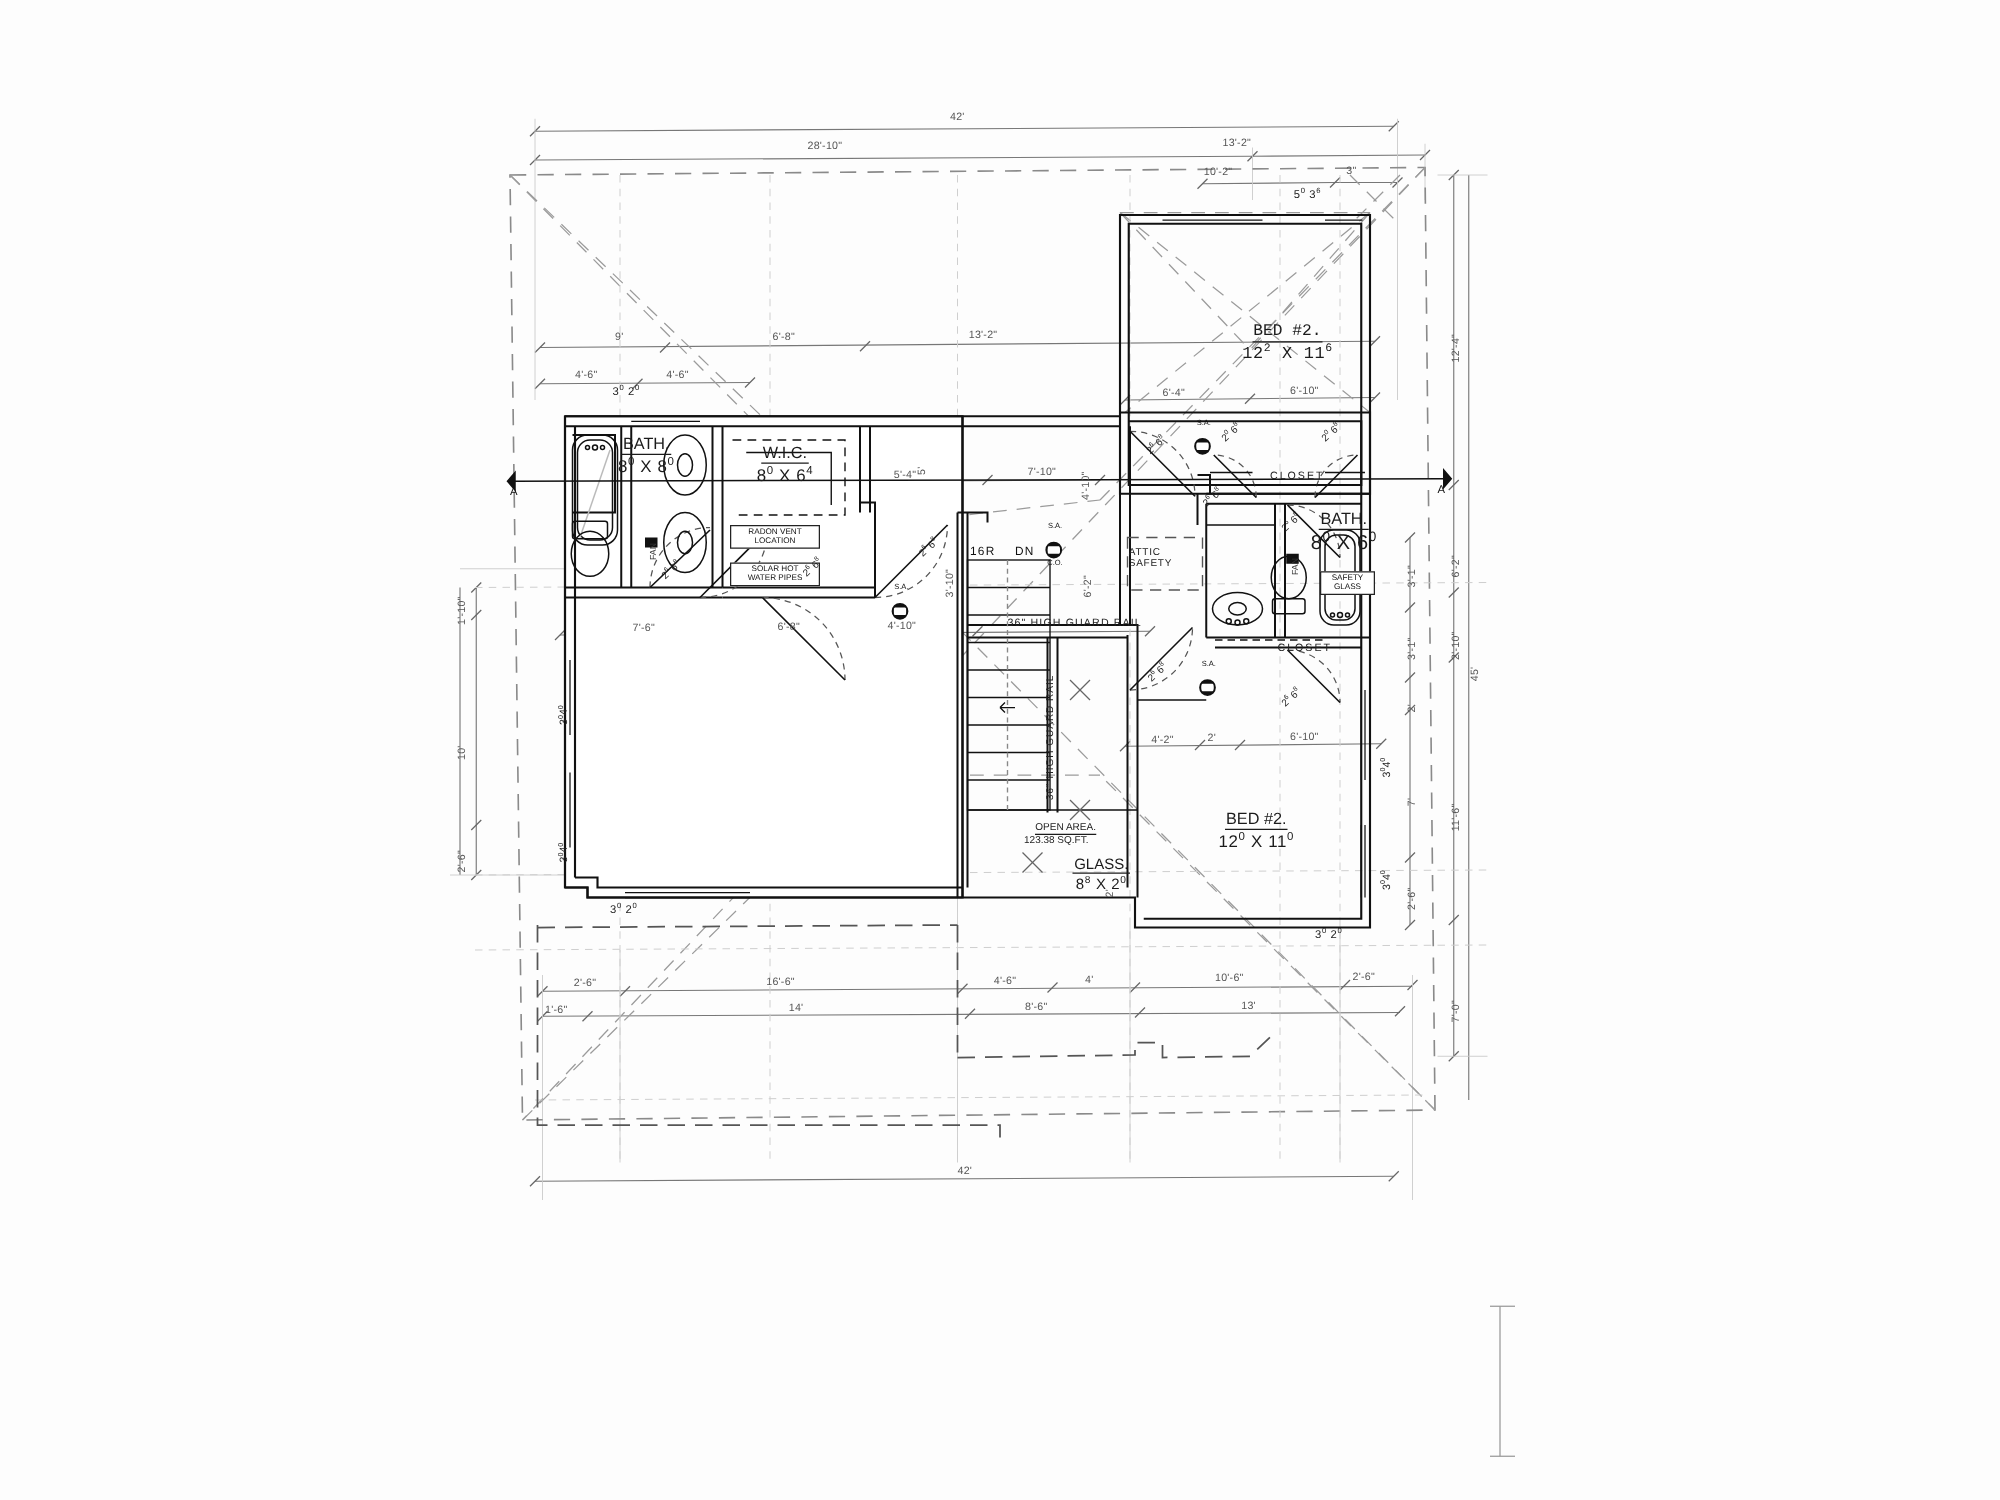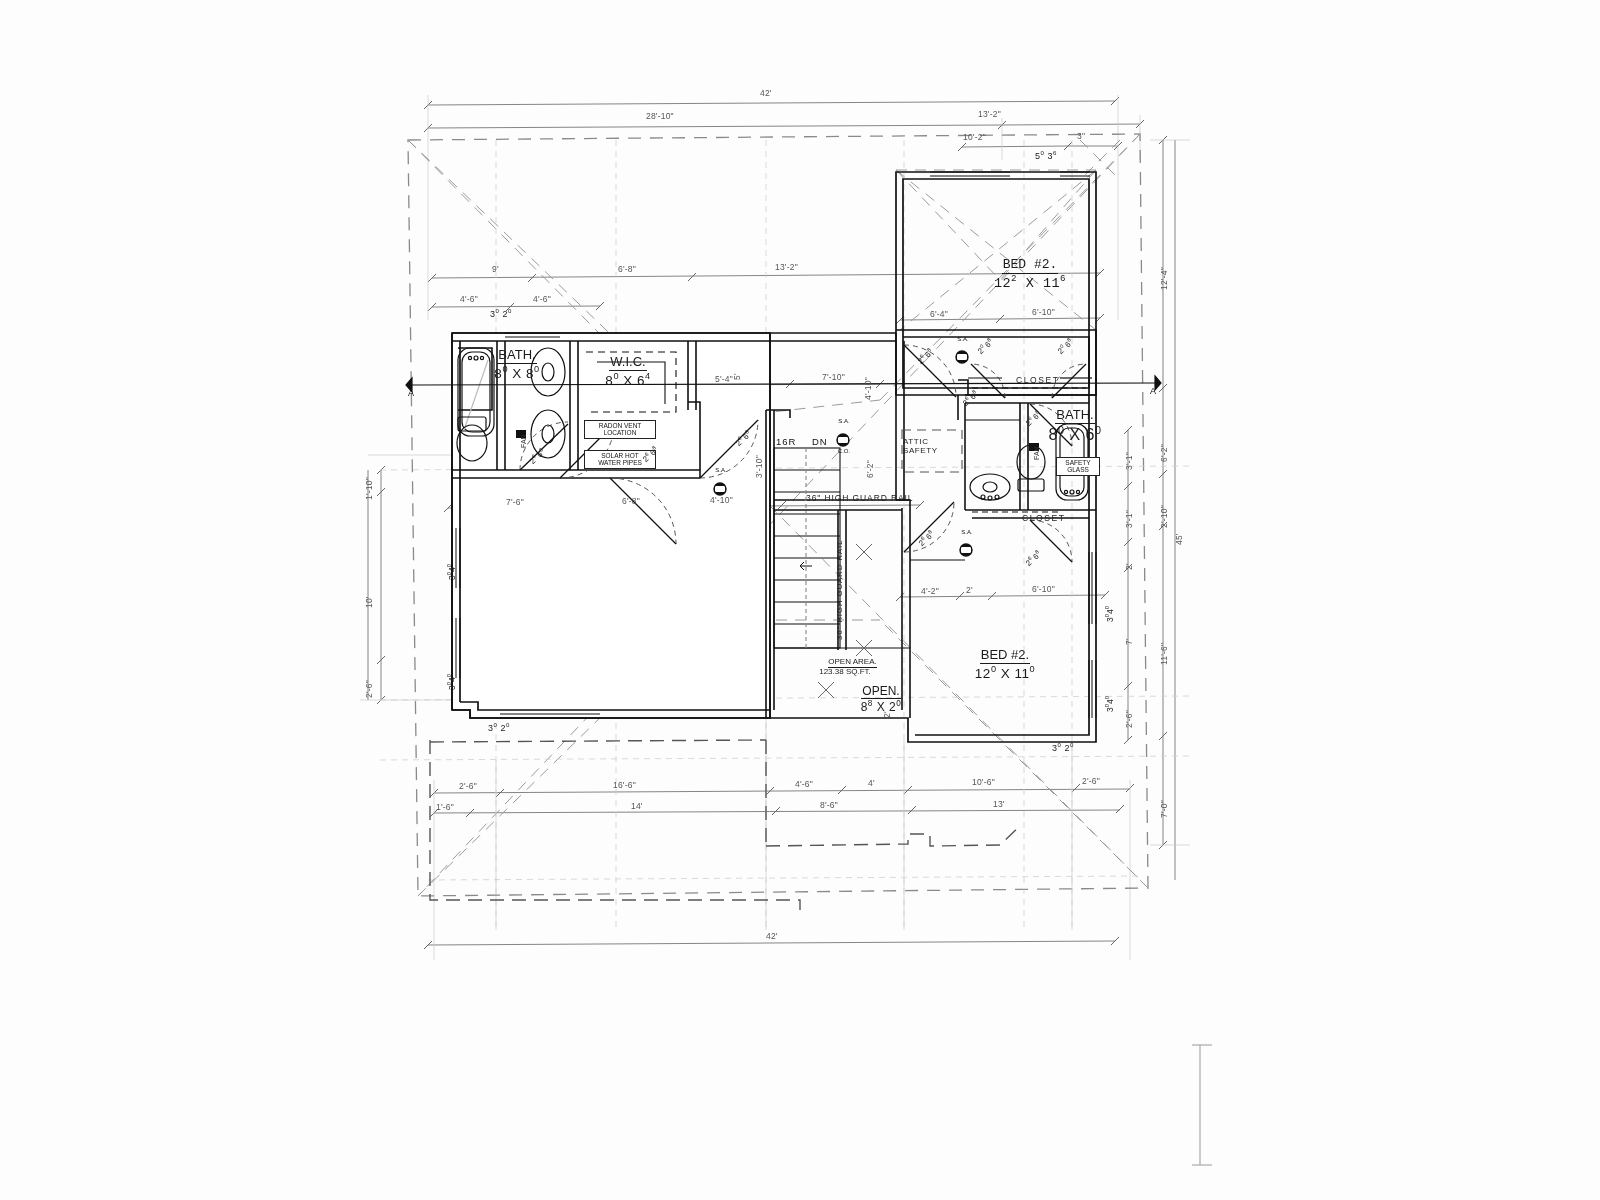--- a/index.html
+++ b/index.html
@@ -449,21 +449,21 @@
 
   <div class="lbl rm" style="left:1030px;top:408px;width:90px;">
     <div class="nm">BATH.</div>
     <div class="dm" style="font-size:16px;">
       <span>8</span><sup>0</sup>
       X <span>6</span><sup>0</sup>
     </div>
   </div>
 
   <div class="lbl rm" style="left:826px;top:684px;width:110px;">
-    <div class="nm" style="font-size:12px;">OPEN.</div>
+    <div class="nm" style="font-size:12px;">GLASS.</div>
     <div class="dm" style="font-size:12px;">
       <span>8</span><sup>8</sup>
       X <span>2</span><sup>0</sup>
     </div>
   </div>
 
   <div class="lbl oa" style="left:790px;top:658px;width:110px;">
     <span class="u">OPEN AREA.</span><br>
     <span>123.38 SQ.FT.</span>
   </div>

